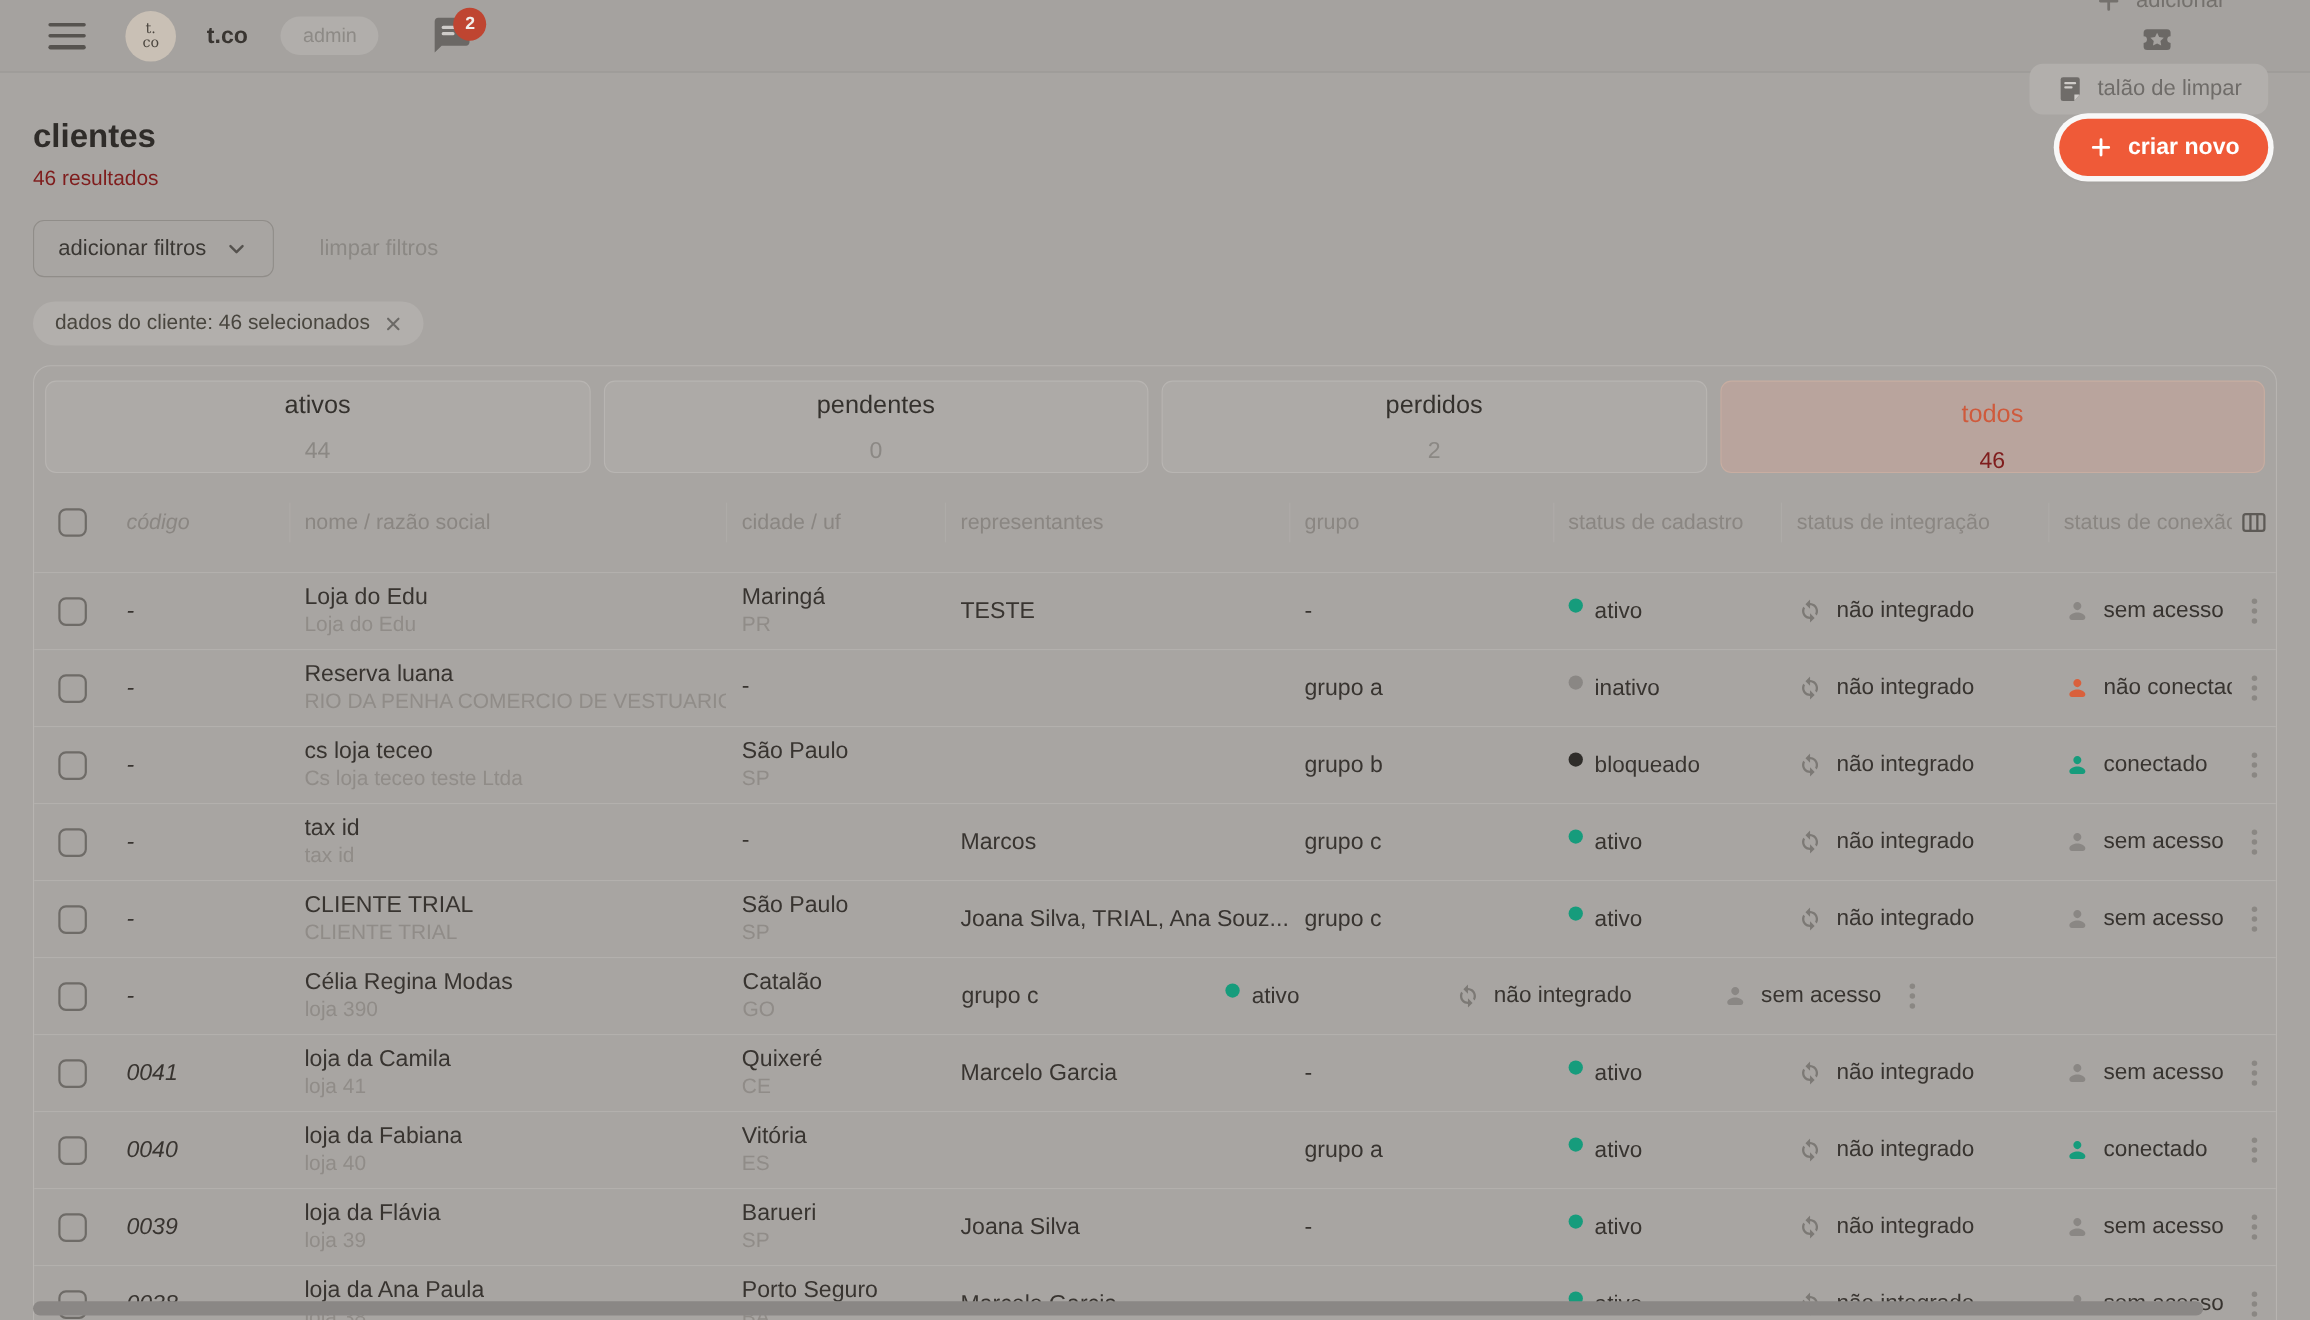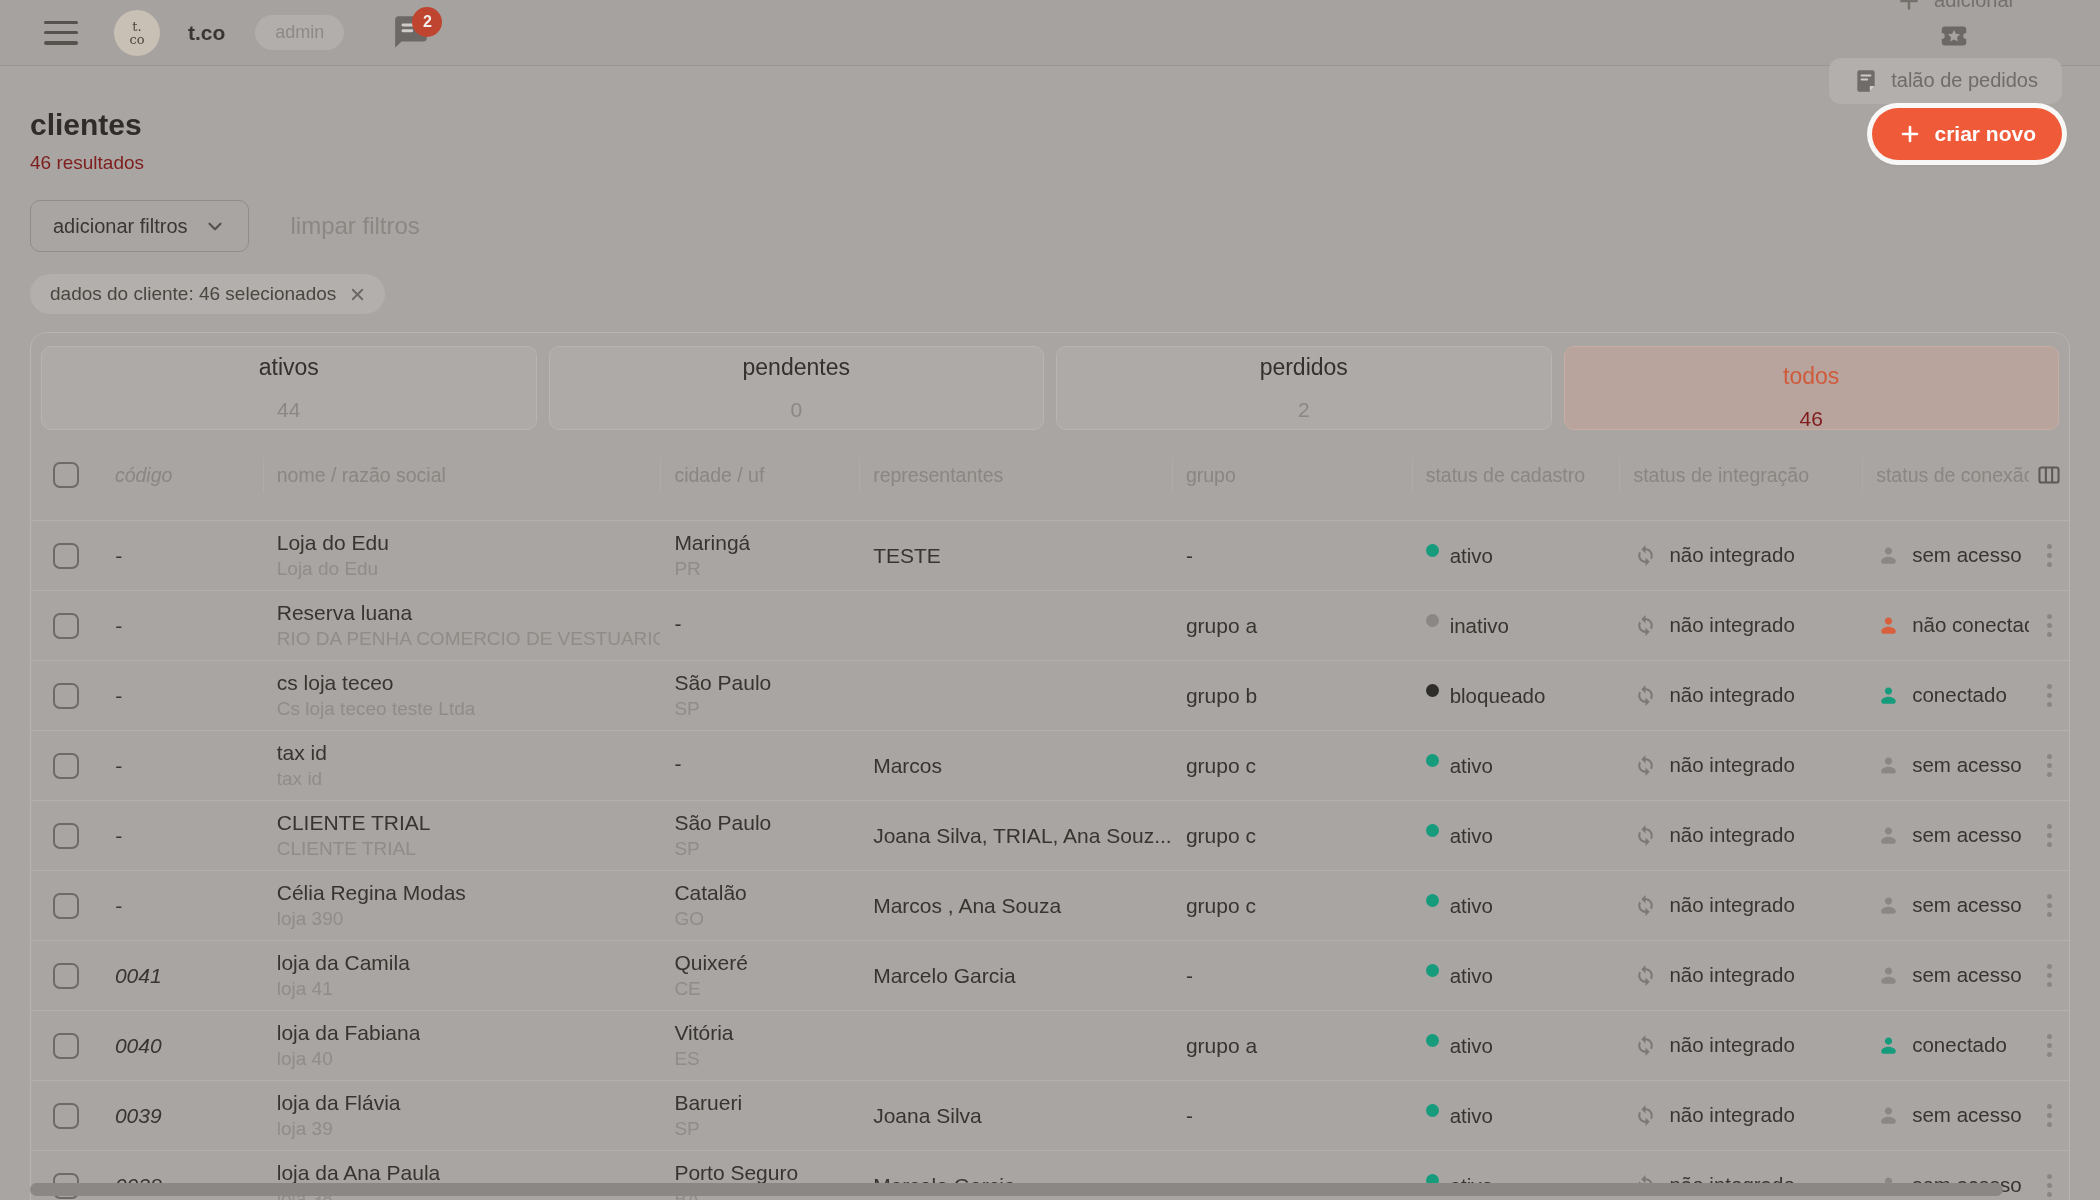--- a/index.html
+++ b/index.html
@@ -50,21 +50,21 @@
     position:absolute; right:8px; top:0; height:52px; padding:0 26px; border-radius:28px;
     background:#ef5a38; box-shadow:0 0 0 5px rgba(255,255,255,.92), 0 2px 6px rgba(0,0,0,.18);
     display:flex; align-items:center; gap:12px; color:#fff; font-size:21px; font-weight:bold; cursor:pointer;
   }
   
   .filters-row { margin-top:26px; display:flex; align-items:center; }
   .add-filters-btn {
     border:1px solid #908d89; border-radius:10px; height:52px; padding:0 22px;
     display:flex; align-items:center; gap:16px; font-size:20px; color:#3a3733; cursor:pointer;
   }
-  .clear-filters { margin-left:42px; font-size:24px; color:#8b8884; cursor:pointer; }
+  .clear-filters { margin-left:42px; font-size:20px; color:#8b8884; cursor:pointer; }
   .chips-row { margin-top:22px; display:flex; }
   .chip {
     background:#b2afac; border-radius:20px; height:40px; padding:0 18px 0 20px;
     display:flex; align-items:center; gap:12px; font-size:19px; color:#49463f; cursor:pointer;
   }
   
   .card {
     margin:18px 30px 0 30px; border:1px solid #b7b4b1; border-radius:16px;
     height:930px; overflow:hidden; position:relative;
   }
@@ -160,21 +160,21 @@
         <path d="M12 7.1l1.5 3.05 3.37.49-2.44 2.38.58 3.36L12 14.8l-3.01 1.58.58-3.36-2.44-2.38 3.37-.49z" fill="#a5a29f"></path>
       </svg>
     </div>
     <div class="orderpad-btn">
       <svg width="26" height="28" viewBox="0 0 24 24">
         <path d="M6 2h12a2 2 0 0 1 2 2v12.5L15.5 22H6a2 2 0 0 1-2-2V4a2 2 0 0 1 2-2z" fill="#6f6c69"></path>
         <rect x="7" y="6" width="10" height="1.9" rx=".9" fill="#cfccc9"></rect>
         <rect x="7" y="9.6" width="7" height="1.9" rx=".9" fill="#cfccc9"></rect>
         <path d="M20 16.5L15.5 22v-5.5z" fill="#cfccc9"></path>
       </svg>
-      <span>talão de pedidos</span>
+      <span>talão de limpar</span>
     </div>
   </div>
 </div>
 
 <div class="page">
   <div class="page-head">
     <div class="page-title">clientes</div>
     <div class="page-sub">46 resultados</div>
     <div class="create-btn">
       <svg width="24" height="24" viewBox="0 0 24 24">
@@ -557,23 +557,20 @@
         <span class="tmain">Célia Regina Modas</span>
         <span class="tsub">loja 390</span>
       </div>
     </div>
     <div class="cell c-city">
       <div class="two-line">
         <span class="tmain">Catalão</span>
         <span class="tsub">GO</span>
       </div>
     </div>
-    <div class="cell c-reps">
-          <span class="tmain">Marcos , Ana Souza</span>
-        </div>
     <div class="cell c-group">
           <span class="tmain">grupo c</span>
         </div>
     <div class="cell c-reg">
       <div class="status">
         <span class="dot" style="background: rgb(22, 156, 124);"></span>
         <span class="stext">ativo</span>
       </div>
     </div>
     <div class="cell c-int">

